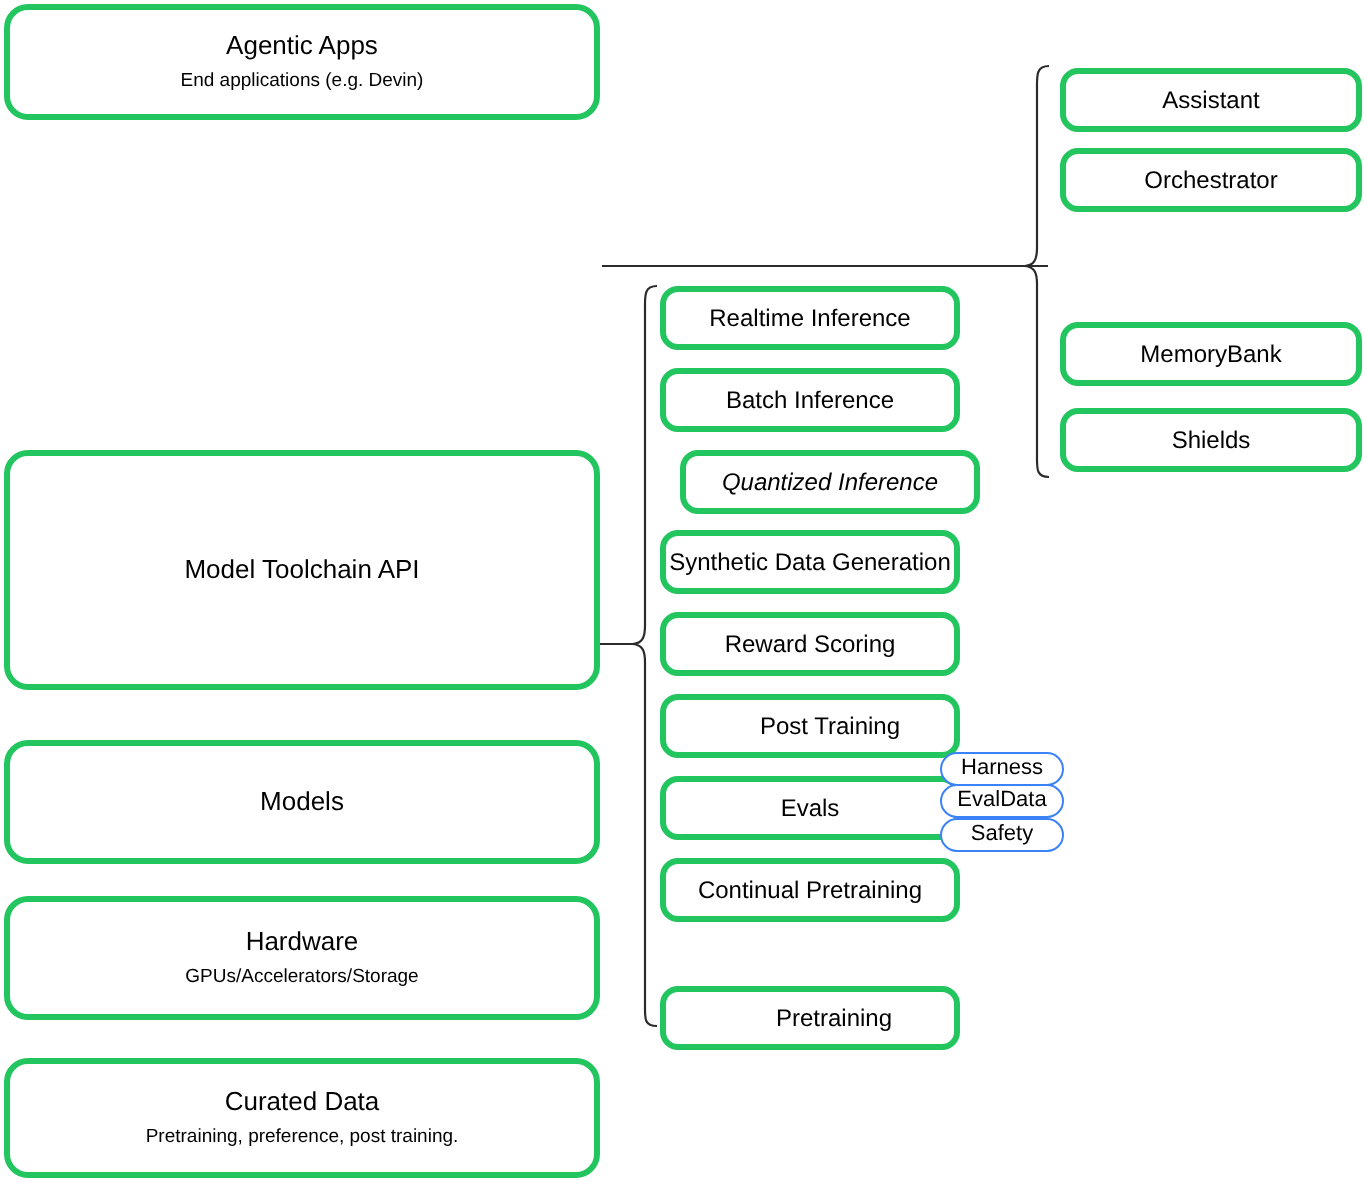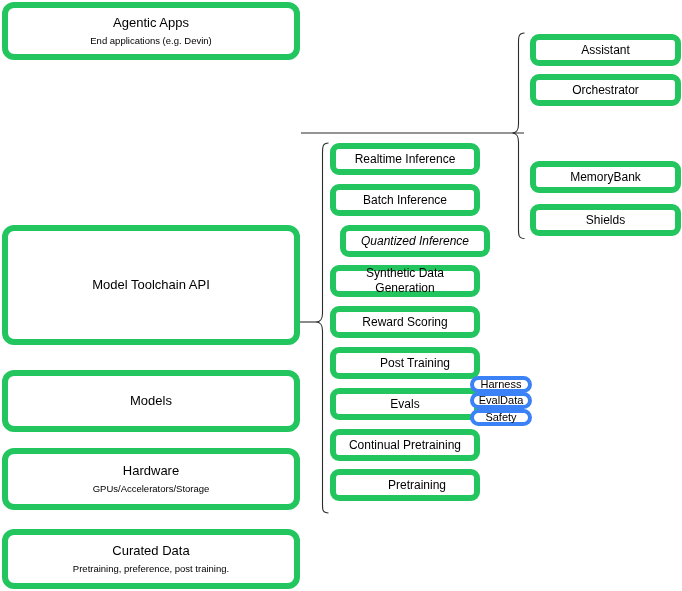--- a/index.html
+++ b/index.html
@@ -17,21 +17,21 @@
   }
   #canvas {
     position: absolute;
     left: 0; top: 0;
     width: 682px;
     height: 591px;
   }
   .node {
     position: absolute;
     box-sizing: border-box;
-    border: 6px solid #22c55e;
+    border: 3px solid #22c55e;
     background: #ffffff;
     display: flex;
     flex-direction: column;
     align-items: center;
     justify-content: center;
     text-align: center;
     border-radius: 10px;
   }
   
   .layer {
@@ -51,21 +51,21 @@
   
   .chip {
     border-radius: 9px;
     font-size: 12px;
     line-height: 15px;
   }
   
   .pill {
     position: absolute;
     box-sizing: border-box;
-    border: 4px solid #3b82f6;
+    border: 1px solid #3b82f6;
     background: #ffffff;
     border-radius: 10px;
     display: flex;
     align-items: center;
     justify-content: center;
     font-size: 11px;
     line-height: 13px;
     color: #000;
     z-index: 5;
   }
@@ -136,21 +136,21 @@
   </div>
 
   <div class="node chip" style="left:330px; top:143px; width:150px; height:32px;">Realtime Inference</div>
   <div class="node chip" style="left:330px; top:184px; width:150px; height:32px;">Batch Inference</div>
   <div class="node chip" style="left:340px; top:225px; width:150px; height:32px;font-style:italic;">Quantized Inference</div>
   <div class="node chip" style="left:330px; top:265px; width:150px; height:32px;">Synthetic Data Generation</div>
   <div class="node chip" style="left:330px; top:306px; width:150px; height:32px;">Reward Scoring</div>
   <div class="node chip" style="left:330px; top:347px; width:150px; height:32px;padding-left:20px;">Post Training</div>
   <div class="node chip" style="left:330px; top:388px; width:150px; height:32px;">Evals</div>
   <div class="node chip" style="left:330px; top:429px; width:150px; height:32px;">Continual Pretraining</div>
-  <div class="node chip" style="left:330px; top:469px; width:150px; height:32px;padding-left:24px;">Pretraining</div>
+  <div class="node chip" style="left:330px; top:493px; width:150px; height:32px;padding-left:24px;">Pretraining</div>
 
   <div class="pill" style="left:470px; top:376px; width:62px; height:17px;">Harness</div>
   <div class="pill" style="left:470px; top:392px; width:62px; height:17px;">EvalData</div>
   <div class="pill" style="left:470px; top:409px; width:62px; height:17px;">Safety</div>
 
   <div class="node chip" style="left:530px; top:34px; width:151px; height:32px;">Assistant</div>
   <div class="node chip" style="left:530px; top:74px; width:151px; height:32px;">Orchestrator</div>
   <div class="node chip" style="left:530px; top:161px; width:151px; height:32px;">MemoryBank</div>
   <div class="node chip" style="left:530px; top:204px; width:151px; height:32px;">Shields</div>
 

